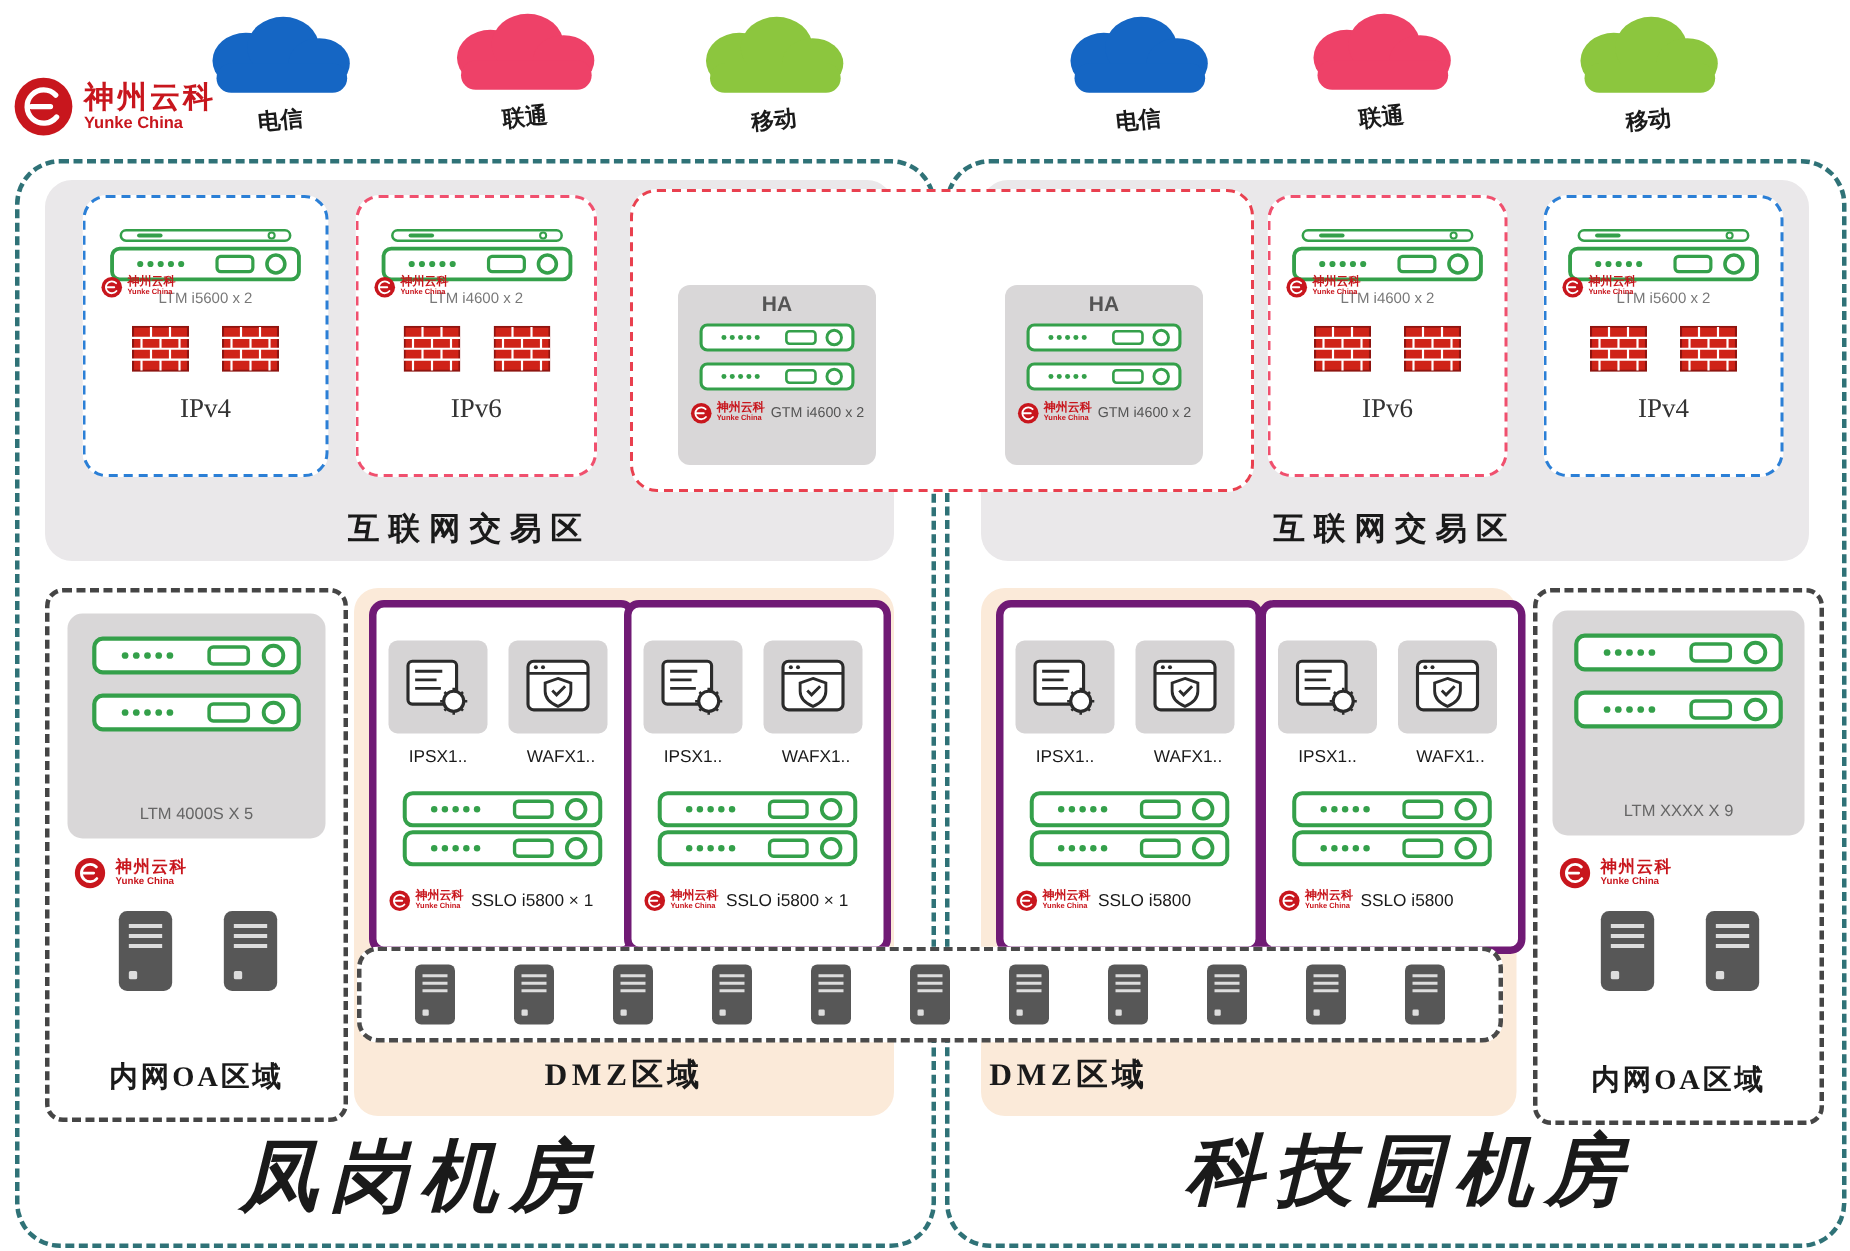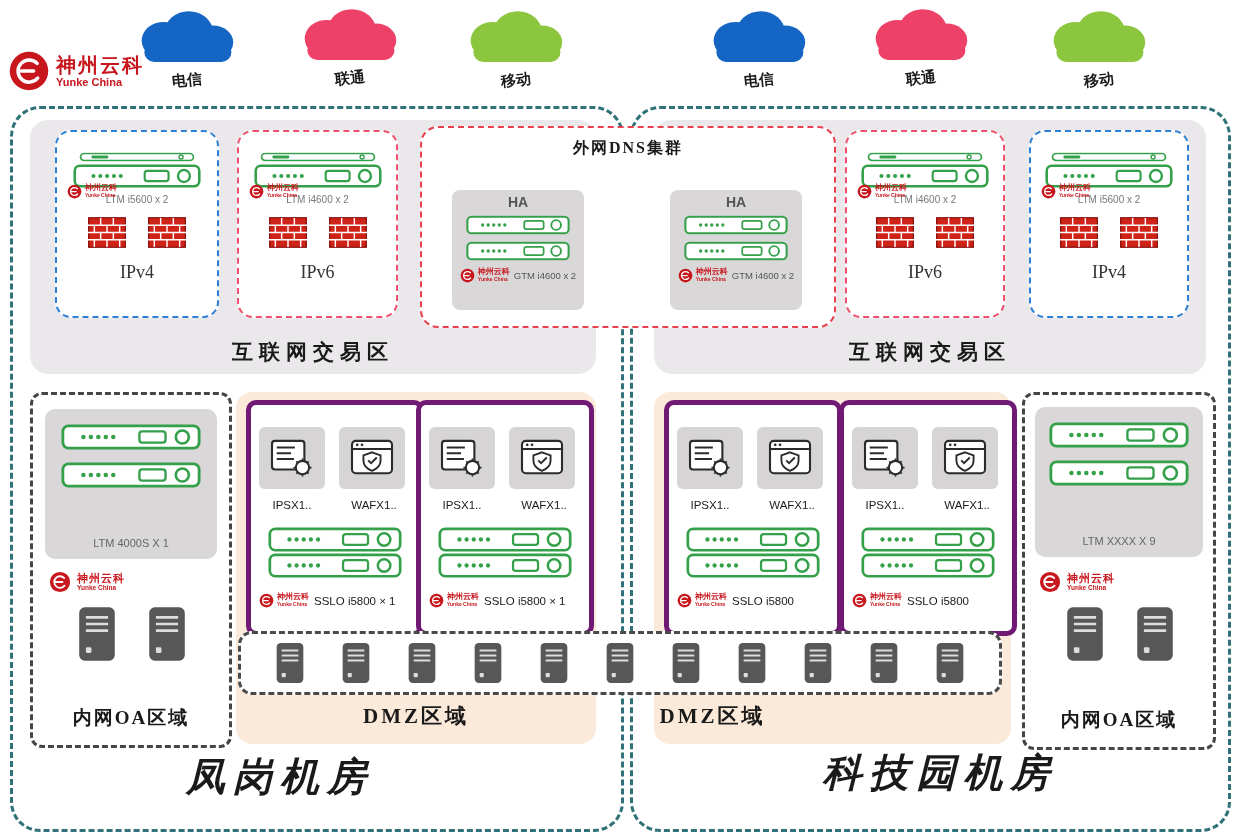--- a/index.html
+++ b/index.html
@@ -72,21 +72,21 @@
   .logo-lg .en-name{font-size:11px;}
   .logo-sm .mark{width:22px;height:22px;}
   .logo-sm .zh-name{font-size:11px;letter-spacing:1px;}
   .logo-sm .en-name{font-size:6.5px;}
   .logo-xs{gap:3px;}
   .logo-xs .mark{width:15px;height:15px;}
   .logo-xs .zh-name{font-size:8px;}
   .logo-xs .en-name{font-size:5px;}
 
   
-  .dcname{font-size:39px;text-align:center;letter-spacing:8px;font-style:italic;z-index:4;}
+  .dcname{font-size:52px;text-align:center;letter-spacing:8px;font-style:italic;z-index:4;}
 </style>
 </head>
 <body>
 
 <svg width="0" height="0" style="position:absolute" aria-hidden="true">
   <symbol id="ic-cloud" viewBox="0 0 120 72">
     <ellipse cx="34" cy="40" rx="25" ry="21"></ellipse>
     <ellipse cx="62" cy="30" rx="27" ry="23"></ellipse>
     <ellipse cx="89" cy="42" rx="23" ry="19"></ellipse>
     <rect x="12" y="42" width="98" height="22" rx="11"></rect>
@@ -248,21 +248,20 @@
           <use href="#ic-firewall"></use>
         </svg>
       <svg class="fw" viewBox="0 0 42 34">
           <use href="#ic-firewall"></use>
         </svg>
     </div>
     <div class="net-label">IPv6</div>
   </div>
 
   <div class="abs dnsbox" style="left:420px;top:126px;width:412px;height:198px">
-    <div class="dns-title zh">外网DNS集群</div>
     <div class="abs ha" style="left:30px;top:62px">
       <div class="ha-title">HA</div>
       <svg class="ha-app" viewBox="0 0 150 28">
           <use href="#ic-appliance"></use>
         </svg>
       <svg class="ha-app" viewBox="0 0 150 28">
           <use href="#ic-appliance"></use>
         </svg>
       <div class="ha-foot">
         <span class="logo logo-xs">
@@ -361,21 +360,21 @@
   </div>
 
   <div class="abs oabox" style="left:30px;top:392px;width:196px;height:350px">
     <div class="abs graybox" style="left:12px;top:14px;width:172px;height:150px">
       <svg class="oa-app" viewBox="0 0 150 28">
           <use href="#ic-appliance"></use>
         </svg>
       <svg class="oa-app" viewBox="0 0 150 28">
           <use href="#ic-appliance"></use>
         </svg>
-      <div class="oa-dev-label">LTM 4000S X 1</div>
+      <div class="oa-dev-label">LTM 4000S X 5</div>
     </div>
     <div class="abs logo logo-sm" style="left:16px;top:176px">
       <svg class="mark" viewBox="0 0 36 36">
           <use href="#ic-swirl"></use>
         </svg>
       <div class="ltxt">
           <div class="zh-name">神州云科</div>
           <div class="en-name">Yunke China</div>
         </div>
     </div>

